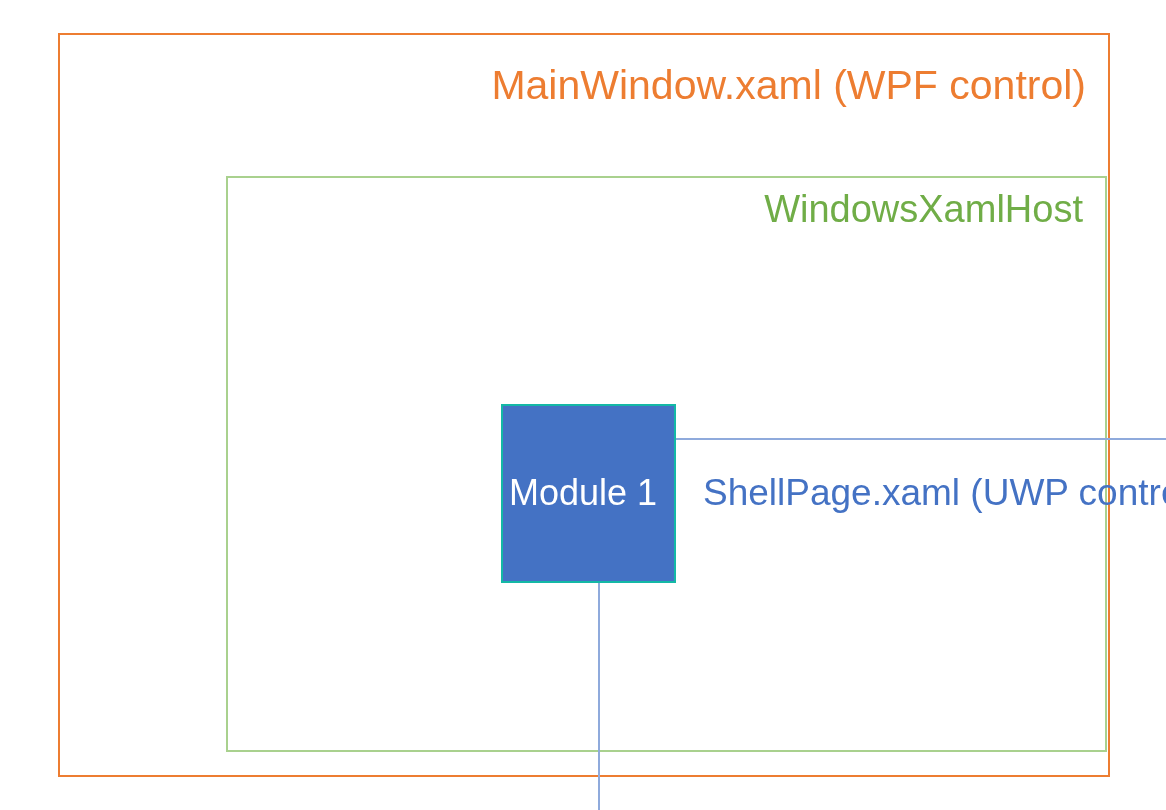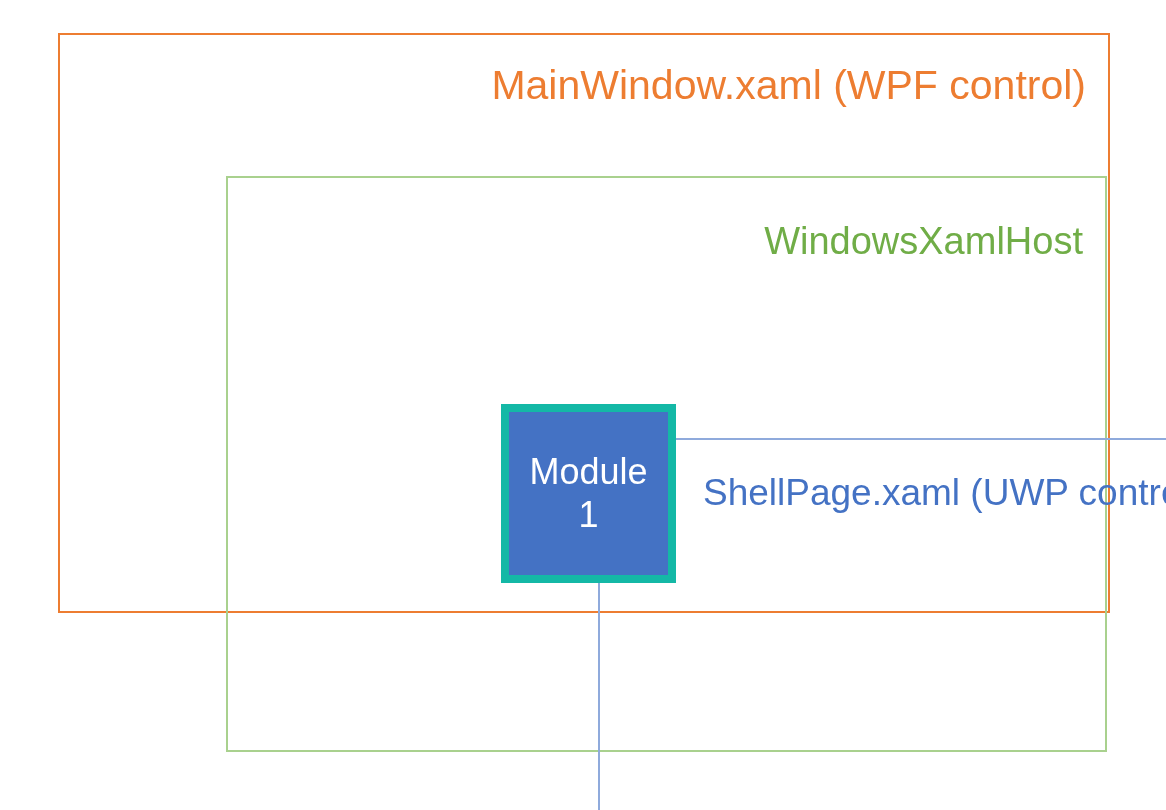--- a/index.html
+++ b/index.html
@@ -23,21 +23,21 @@
   
   .layer {
     position: absolute;
     box-sizing: border-box;
     background: transparent;
   }
   .layer-outer {
     left: 58px;
     top: 33px;
     width: 1052px;
-    height: 580px;
+    height: 744px;
     border: 2px solid #ED7D31;
   }
   .layer-middle {
     left: 166px;
     top: 141px;
     width: 881px;
     height: 576px;
     border: 2px solid #A9D18E;
   }
   .layer-inner {
@@ -56,42 +56,41 @@
     white-space: nowrap;
     line-height: 1.0;
     font-weight: 400;
   }
   .label-outer {
     top: 30px;
     font-size: 41px;
     color: #ED7D31;
   }
   .label-middle {
-    top: 44px;
+    top: 12px;
     font-size: 38px;
     color: #70AD47;
     text-align: right;
   }
   .label-inner {
     top: 34px;
     font-size: 37px;
     color: #4472C4;
   }
 
   
   .module {
     position: absolute;
     box-sizing: border-box;
     width: 175px;
     height: 179px;
     background: #4472C4;
-    border: 8px solid #14b8a6;
+    border: 2px solid #14b8a6;
     display: flex;
     align-items: center;
-    justify-content: center;
     text-align: center;
   }
   .module-1 { left: 501px; top: 404px; }
   .module-2 { left: 748px; top: 404px; }
 
   .module-label {
     color: #ffffff;
     font-size: 36px;
     line-height: 1.18;
     padding: 0 6px;

